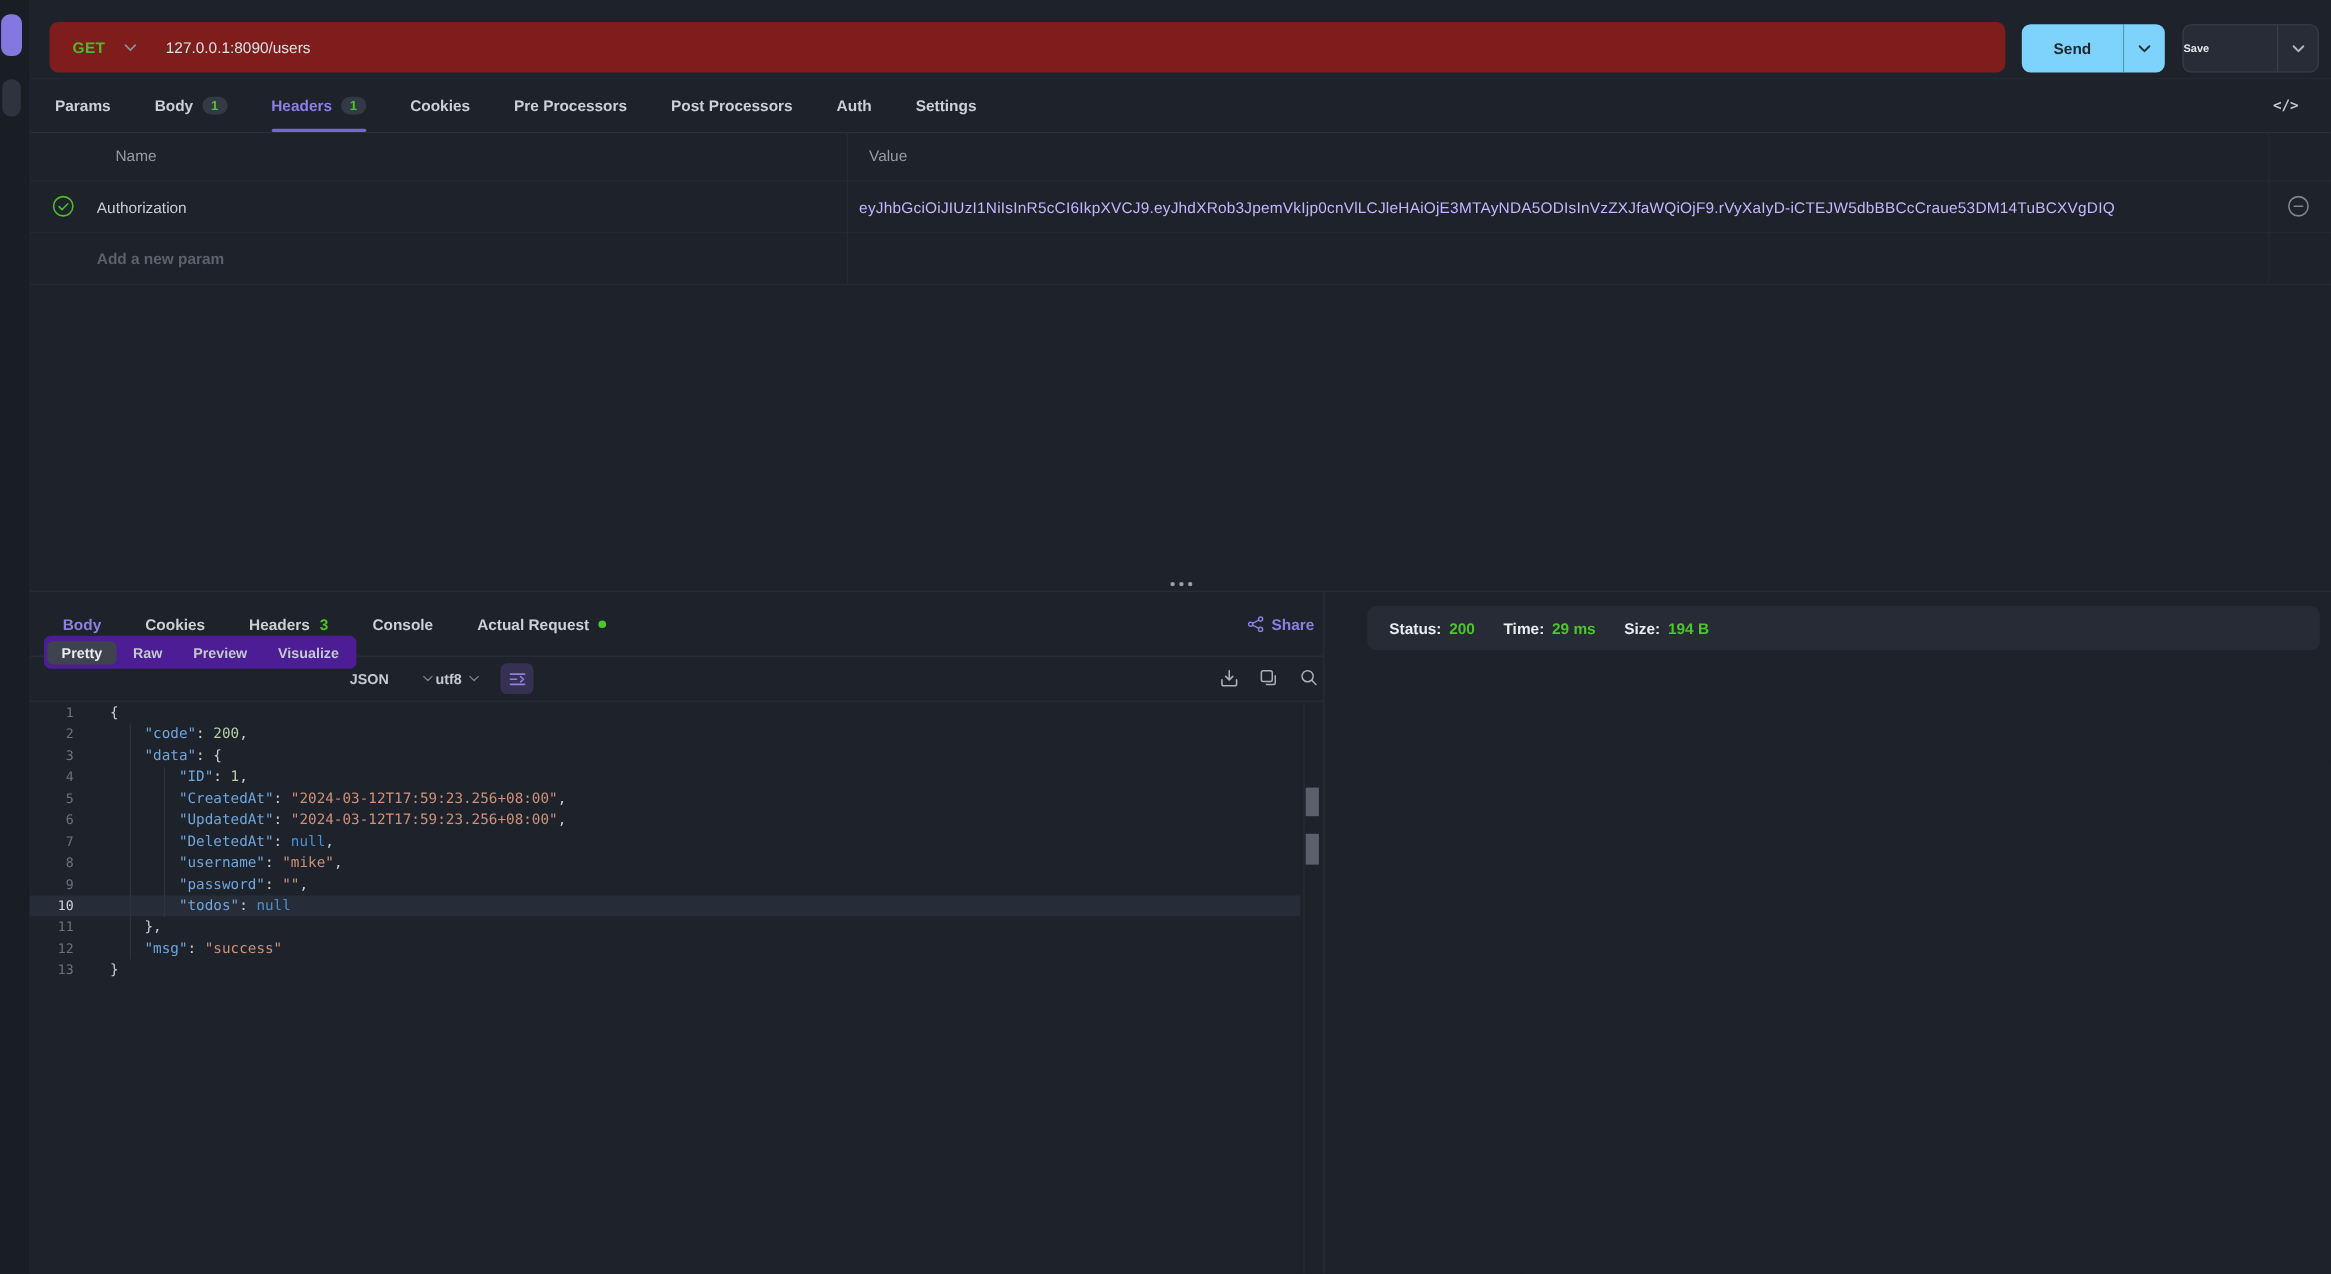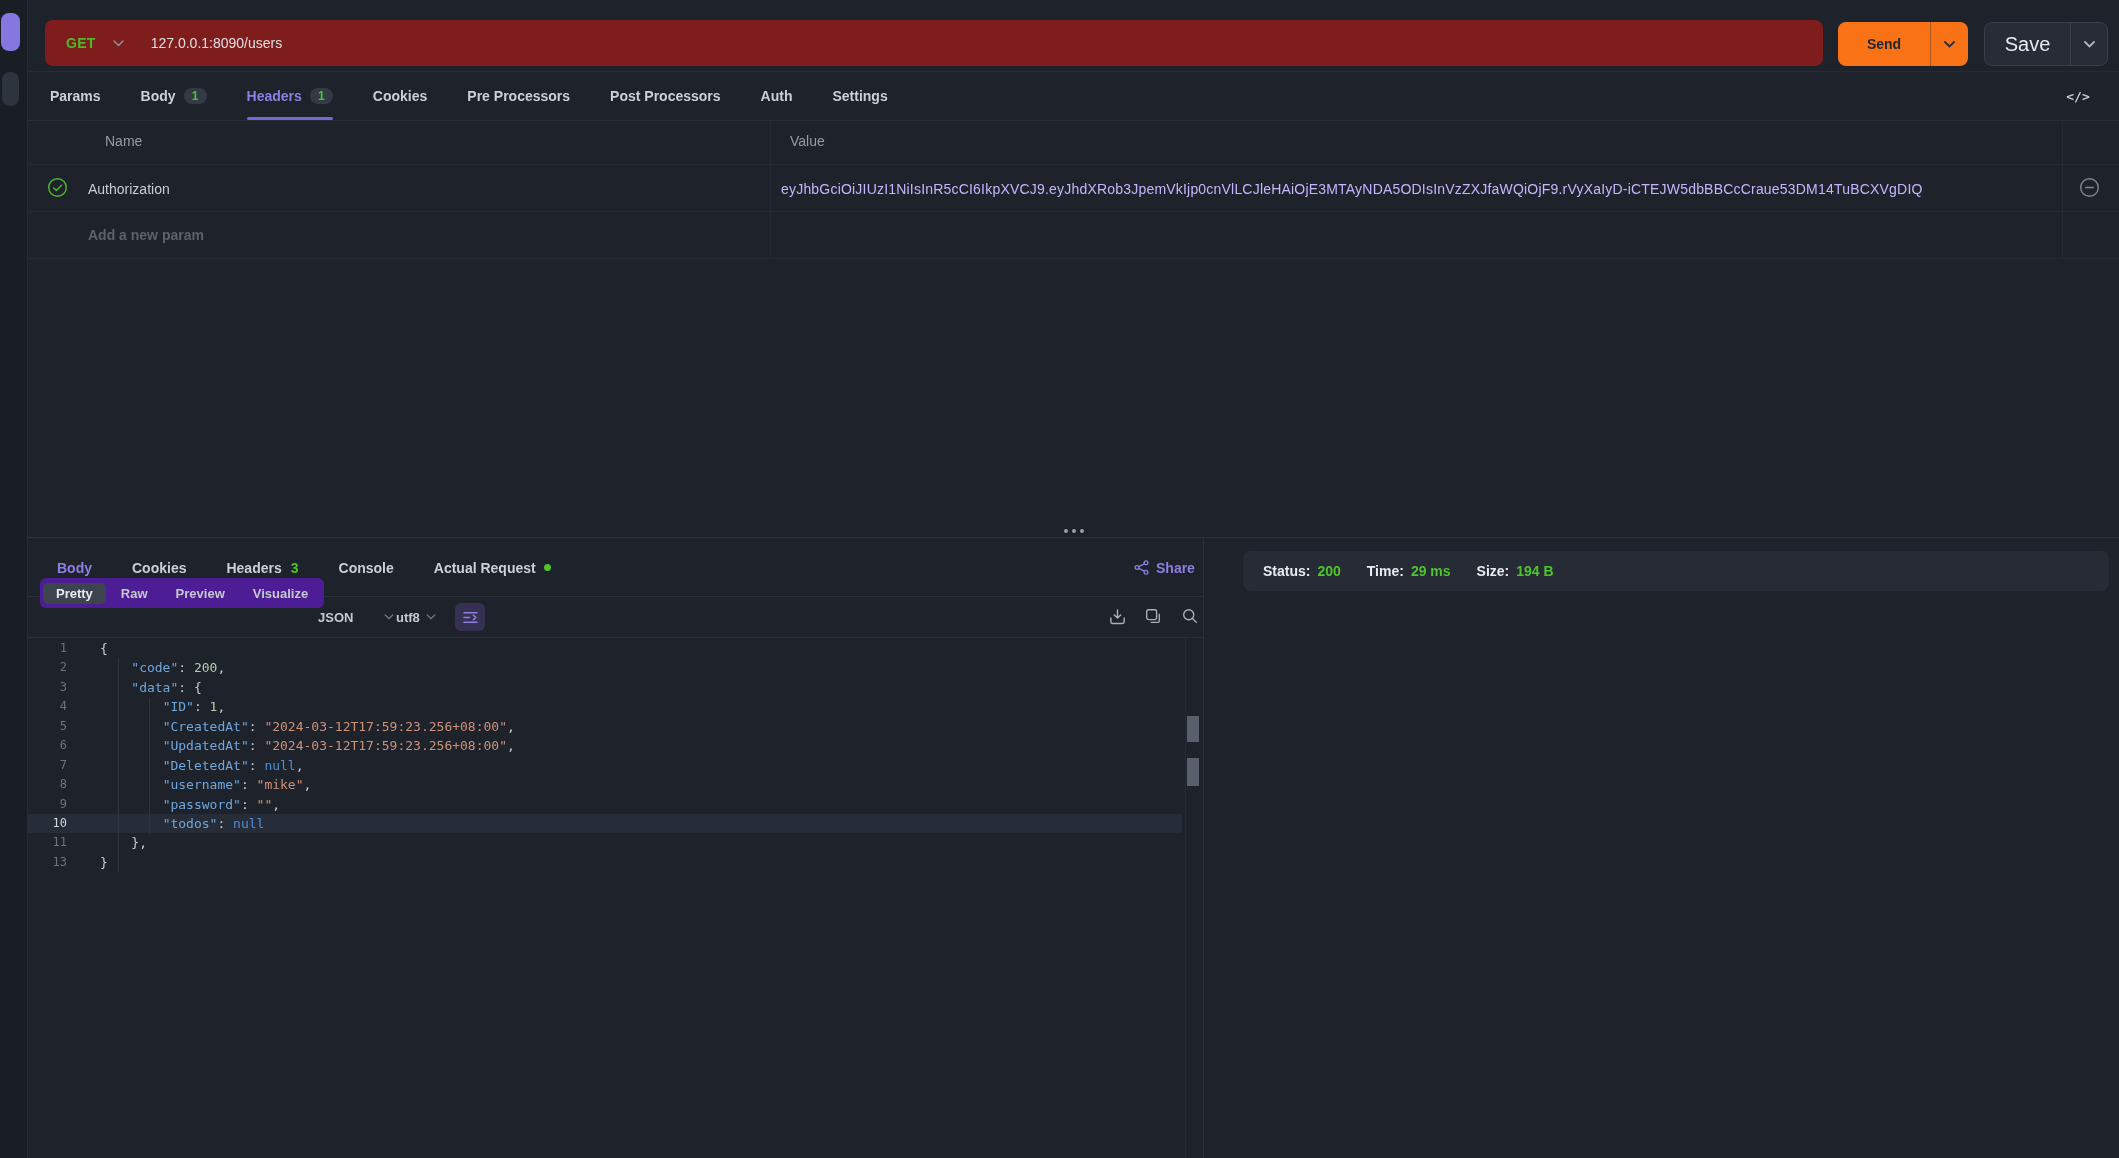--- a/index.html
+++ b/index.html
@@ -16,26 +16,26 @@
   .rail{left:0;top:0;width:27px;height:1158px;background:#191d24;border-right:1px solid #252a33;}
   .rail-pill-active{left:1px;top:13px;width:19px;height:38px;border-radius:8px;background:#8477e0;}
   .rail-pill{left:2px;top:72px;width:17px;height:34px;border-radius:8px;background:#2e343e;}
 
   
   .url-box{left:45px;top:20px;width:1778px;height:46px;background:#7f1d1d;border-radius:8px;display:flex;align-items:center;}
   .method{margin-left:21px;font-size:14px;font-weight:bold;color:#4cbb2a;letter-spacing:.3px;}
   .method-chev{margin-left:17px;color:#8d939c;display:flex;}
   .url-text{margin-left:27px;font-size:14px;color:#dde0e4;}
   .btn{display:flex;align-items:center;border-radius:8px;overflow:hidden;cursor:default;}
-  .send-btn{left:1838px;top:22px;width:130px;height:44px;background:#f97316;color:#232732;}
+  .send-btn{left:1838px;top:22px;width:130px;height:44px;background:#7dd3fc;color:#232732;}
   .send-main{width:92px;text-align:center;font-size:14px;font-weight:bold;}
   .send-div{width:1px;height:44px;background:rgba(30,33,46,.35);}
   .send-chev{width:37px;display:flex;justify-content:center;color:#2a2e3c;}
   .save-btn{left:1984px;top:22px;width:124px;height:44px;background:#272c36;border:1px solid #39404c;color:#e6e9ed;box-sizing:border-box;}
-  .save-main{width:85px;text-align:center;font-size:20px;font-weight:normal;}
+  .save-main{width:85px;text-align:left;font-size:10px;font-weight:bold;}
   .save-div{width:1px;height:42px;background:#39404c;}
   .save-chev{width:36px;display:flex;justify-content:center;color:#aeb5bf;}
 
   
   .req-tabs{left:27px;top:72px;height:48px;display:flex;align-items:center;padding-left:23px;column-gap:37px;gap:40px;}
   .top-hairline{left:27px;top:71px;width:2092px;height:1px;background:#252a33;}
   .tab{position:relative;height:100%;display:flex;align-items:center;font-size:14px;font-weight:600;color:#ccd0d6;}
   .tab .badge{margin-left:8px;min-width:9px;padding:1px 7px;border-radius:9px;background:#343a45;color:#4ec52c;font-size:12px;font-weight:600;text-align:center;}
   .tab.active{color:#8d7fe3;}
   .tab.active::after{content:"";position:absolute;left:0;right:0;bottom:0;height:3px;border-radius:2px;background:#7468d4;}
@@ -331,20 +331,24 @@
     </div>
     <div class="cline current">
       <span class="ln">10</span>
       <span class="src"><span class="tk-ws">        </span><span class="tk-key">"todos"</span><span class="tk-pun">: </span><span class="tk-nul">null</span></span>
     </div>
     <div class="cline">
       <span class="ln">11</span>
       <span class="src"><span class="tk-ws">    </span><span class="tk-pun">},</span></span>
     </div>
     <div class="cline">
+      <span class="ln">12</span>
+      <span class="src"><span class="tk-ws">    </span><span class="tk-key">"msg"</span><span class="tk-pun">: </span><span class="tk-str">"success"</span></span>
+    </div>
+    <div class="cline">
       <span class="ln">13</span>
       <span class="src"><span class="tk-pun">}</span></span>
     </div>
   </div>
 <div class="abs guide" style="left:118px;top:658px;height:214px;"></div>
 <div class="abs guide" style="left:149px;top:698px;height:136px;"></div>
 <div class="abs ruler-line"></div>
 <div class="abs ruler-mark" style="top:716px;height:26px;"></div>
 <div class="abs ruler-mark" style="top:758px;height:28px;"></div>
 

